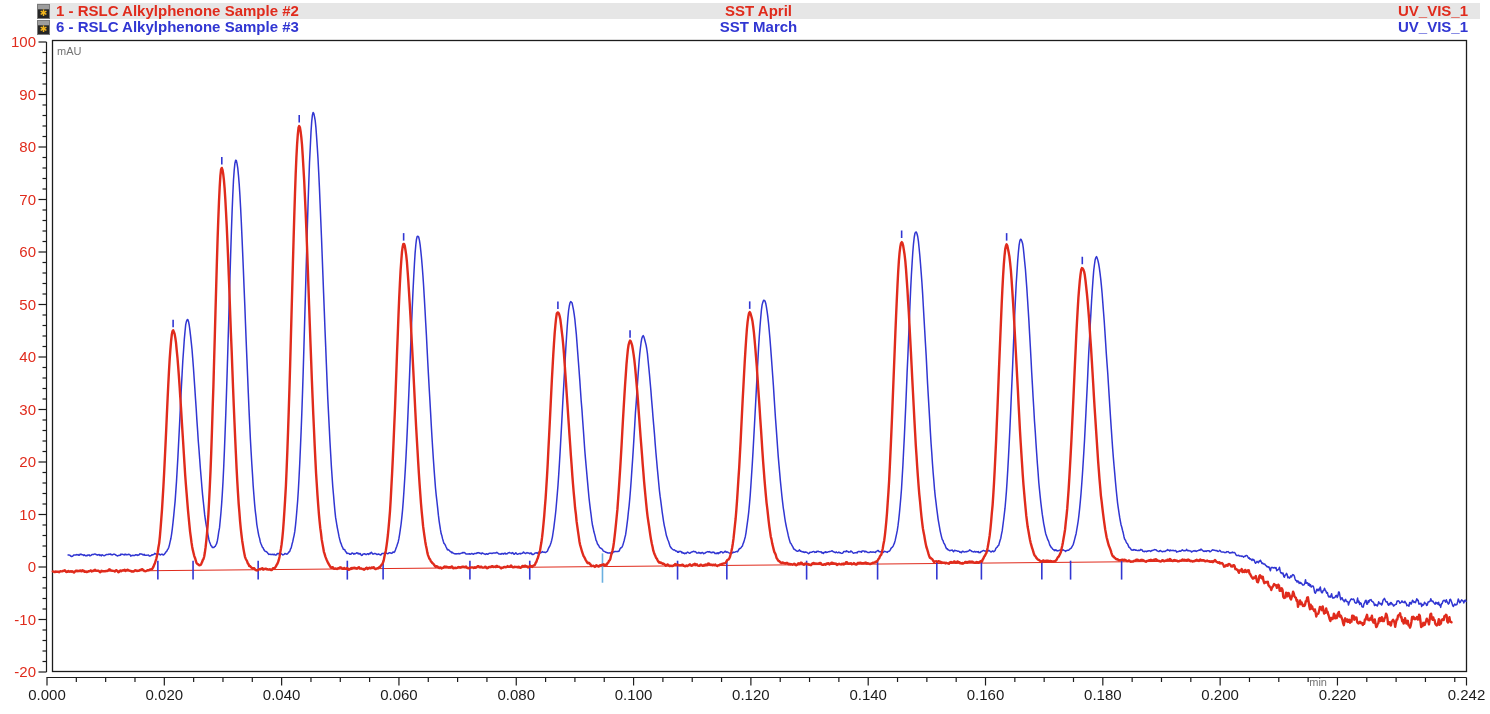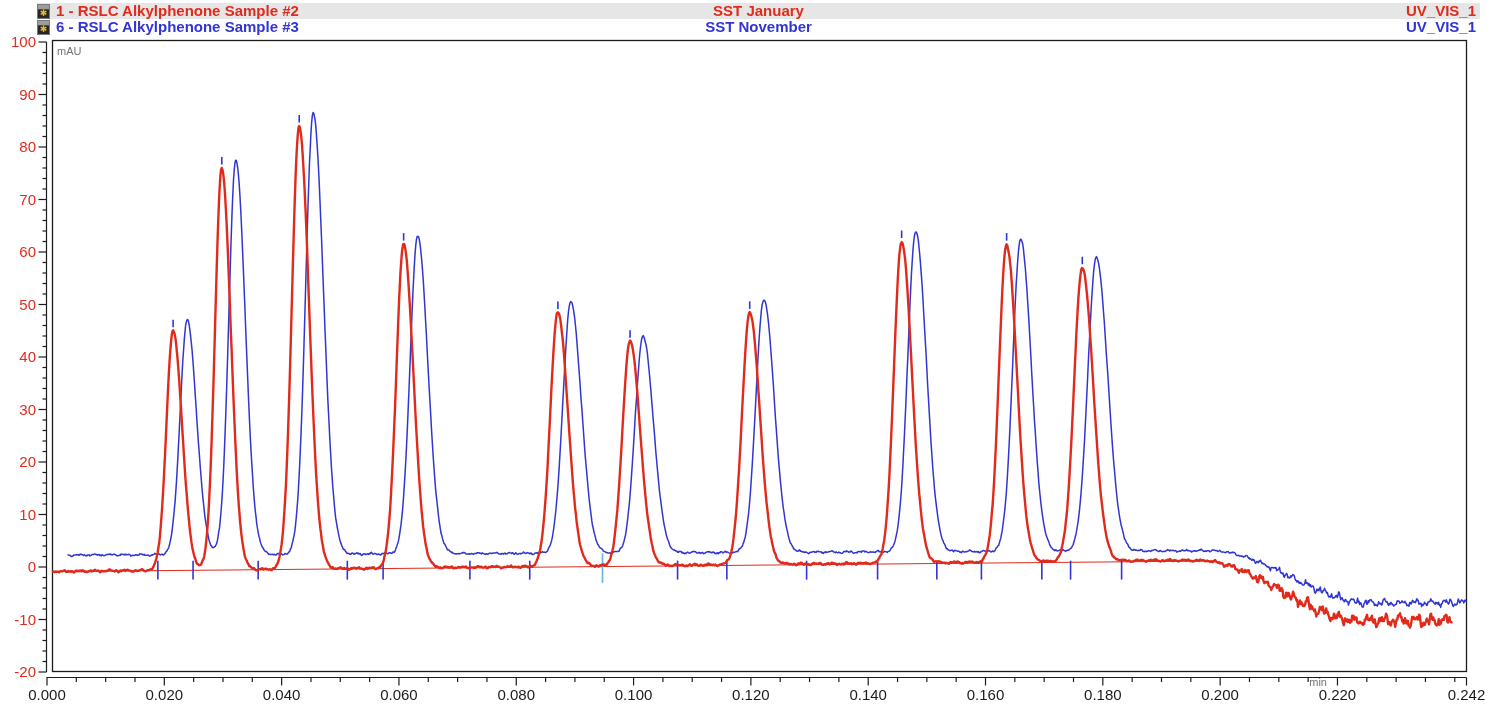--- a/index.html
+++ b/index.html
@@ -12,45 +12,45 @@
               font-weight:bold;font-size:15px;line-height:16px;white-space:nowrap;}
   .legend-row.selected{background:#e6e6e6;}
   .vial{width:11px;height:13px;background:#262626;border:1px solid #7a7a7a;
         position:relative;flex:none;margin-right:6px;}
   .vial::before{content:"";position:absolute;left:0;right:0;top:0;height:4px;
         background:#9d9d9d;border-bottom:1px solid #4a4a4a;}
   .vial::after{content:"✱";position:absolute;left:0;right:0;top:3px;text-align:center;
         font-size:9px;line-height:10px;color:#f2b61e;font-weight:normal;}
   .sample{flex:none;}
   .tag{position:absolute;left:0;right:0;text-align:center;pointer-events:none;}
-  .chan{margin-left:auto;padding-right:4px;}
+  .chan{margin-left:auto;padding-right:12px;}
 
   
   .unit{position:absolute;z-index:2;color:#737373;font-size:11px;}
   #ylabel{left:57px;top:45px;}
   #xlabel{top:676px;right:37px;}
 
   #plot{position:absolute;left:0;top:0;z-index:1;}
 </style>
 </head>
 <body>
 
 <div id="app">
 
   <div class="legend">
     <div class="legend-row selected" style="color: rgb(224, 43, 28); background: rgb(230, 230, 230);">
       <span class="vial"></span>
       <span class="sample">1 - RSLC Alkylphenone Sample #2</span>
-      <span class="tag">SST January</span>
+      <span class="tag">SST April</span>
       <span class="chan">UV_VIS_1</span>
     </div>
     <div class="legend-row" style="color: rgb(49, 54, 210);">
       <span class="vial"></span>
       <span class="sample">6 - RSLC Alkylphenone Sample #3</span>
-      <span class="tag">SST November</span>
+      <span class="tag">SST March</span>
       <span class="chan">UV_VIS_1</span>
     </div>
   </div>
 
   <div id="ylabel" class="unit">mAU</div>
   <div id="xlabel" class="unit">min</div>
 
   <svg id="plot" width="1490" height="714">
       <rect x="52.5" y="40.5" width="1414" height="631" fill="none" stroke="#1c1c1c" stroke-width="1.3"></rect>
       <g>

